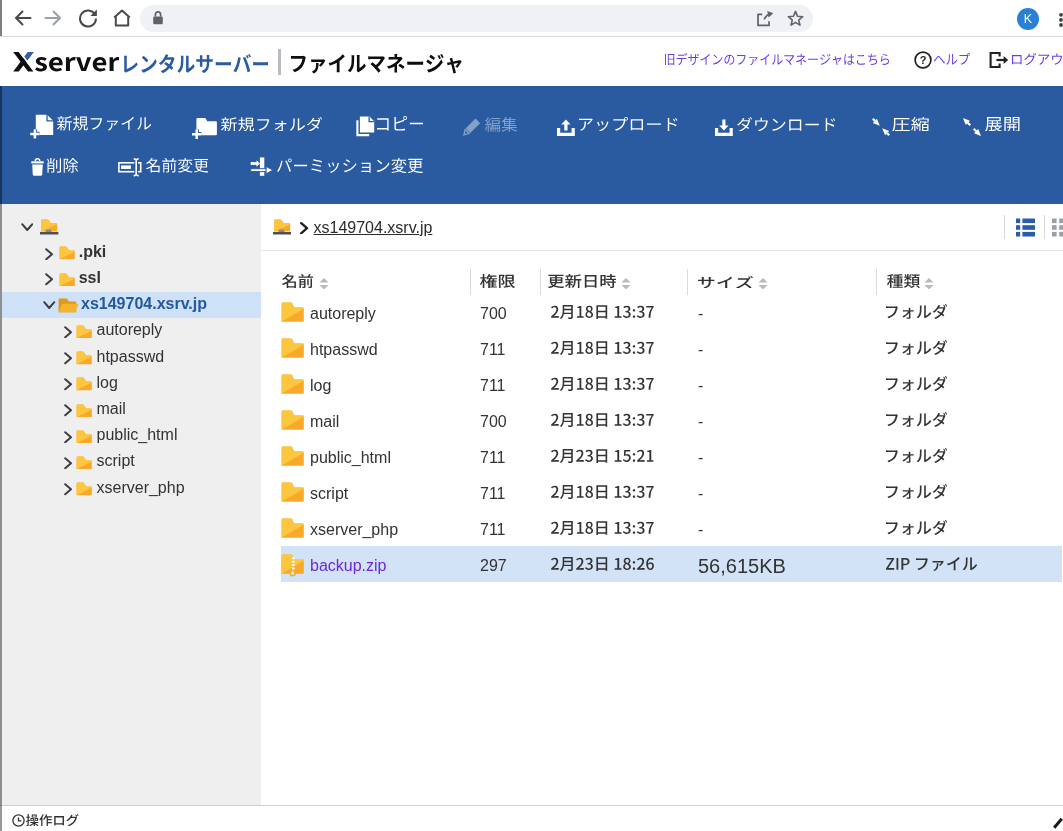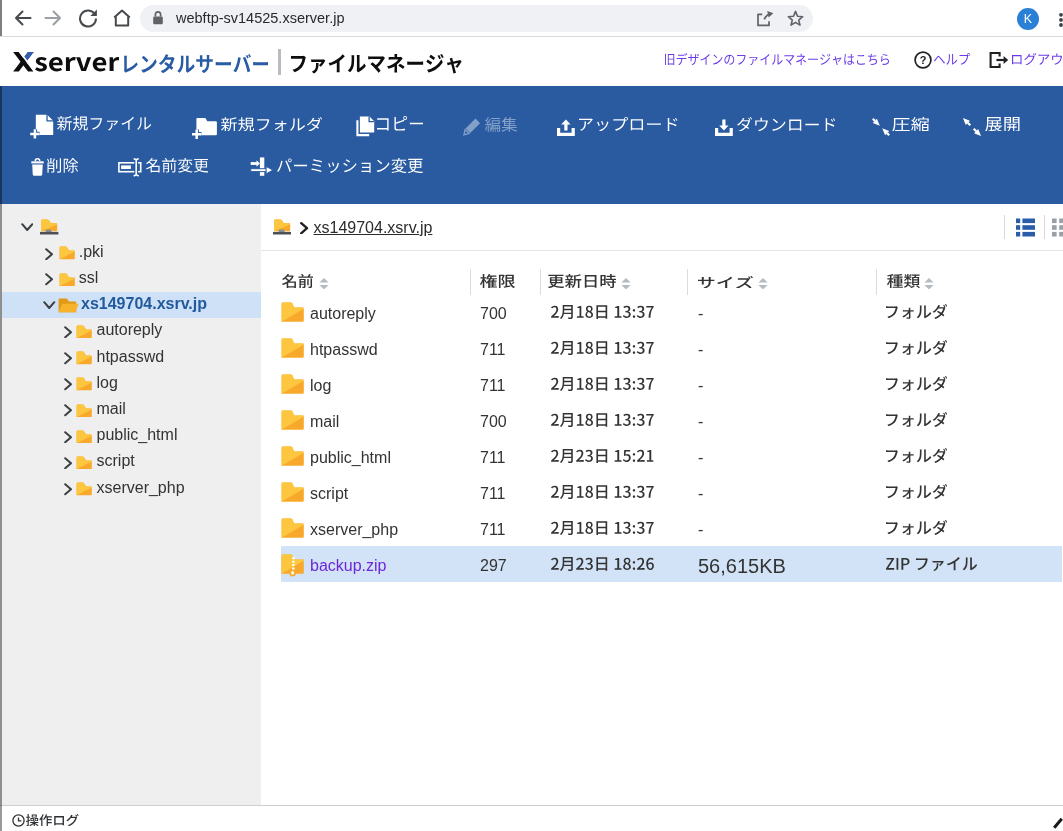--- a/index.html
+++ b/index.html
@@ -44,21 +44,20 @@
 <svg style="position:absolute;left:111px;top:8px;" width="22" height="20" viewBox="0 0 22 20">
       <g stroke="#474a4d" stroke-width="2" fill="none" stroke-linejoin="round">
         <path d="M3.2 9.4 L11 2.6 L18.8 9.4 M4.8 8.4 V17.6 H17.2 V8.4"></path>
       </g>
     </svg>
 <div style="position:absolute;left:140px;top:4.5px;width:673px;height:27px;background:#eff1f4;border-radius:13.5px"></div>
 <svg style="position:absolute;left:151px;top:10px;" width="14" height="16" viewBox="0 0 14 16">
       <rect x="2.2" y="6.6" width="9.6" height="7.6" rx="1.2" fill="#5f6368"></rect>
       <path d="M4.4 6.6 V4.6 Q4.4 1.8 7 1.8 Q9.6 1.8 9.6 4.6 V6.6" fill="none" stroke="#5f6368" stroke-width="1.7"></path>
     </svg>
-<div style="position:absolute;left:176px;top:4.5px;height:27px;line-height:27px;font-size:14.5px;color:#27292c">webftp-sv14525.xserver.jp</div>
 <svg style="position:absolute;left:756px;top:10px;" width="18" height="17" viewBox="0 0 18 17">
       <path d="M6.2 4.4 H2 V15.4 H13 V11.2" fill="none" stroke="#5f6368" stroke-width="1.7" stroke-linejoin="round"></path>
       <path d="M8.2 9.4 Q10.4 4.4 15.6 3.4" fill="none" stroke="#5f6368" stroke-width="1.7"></path>
       <path fill="#5f6368" d="M11.2 1 L17.3 3.2 L12.6 7.6 Z"></path>
     </svg>
 <svg style="position:absolute;left:787px;top:9.5px;" width="17" height="17" viewBox="0 0 17 17">
       <polygon points="8.5,1.4 10.5,6.2 15.7,6.7 11.7,10.1 13,15.1 8.5,12.4 4,15.1 5.3,10.1 1.3,6.7 6.5,6.2" fill="none" stroke="#5f6368" stroke-width="1.6" stroke-linejoin="round"></polygon>
     </svg>
 <div style="position:absolute;left:1017px;top:8px;width:22px;height:22px;border-radius:50%;background:#2a80d6;color:#fff;font-size:12.5px;text-align:center;line-height:22px">K</div>
 <svg style="position:absolute;left:1057.6px;top:11.5px;" width="6" height="16" viewBox="0 0 6 16">
@@ -219,29 +218,29 @@
       <path fill="#8a8f94" d="M6.4 10.6 L10.8 10.6 L12 13.6 L5.2 13.6 Z"></path>
       <rect x="0" y="12.9" width="18.4" height="2.6" fill="#4d5156"></rect>
     </svg>
 <svg style="position:absolute;left:44.5px;top:247.7px;" width="9" height="12.5" viewBox="0 0 9 12.5">
       <path d="M1.2 1.2 L7 6.2 L1.2 11.3" fill="none" stroke="#3c4043" stroke-width="2.0" stroke-linecap="round" stroke-linejoin="round"></path>
     </svg>
 <svg style="position:absolute;left:58.7px;top:246.3px;" width="16" height="13.5" viewBox="0 0 16 13.5">
       <path fill="#F8A92C" d="M0.6 13.2 L0.6 1.8 Q0.6 0.6 1.8 0.6 L6.4 0.6 Q7.6 0.6 8.2 1.4 L10 4.4 L14.8 4.4 Q15.8 4.4 15.8 5.4 L15.8 12.2 Q15.8 13.2 14.8 13.2 Z"></path>
       <path fill="#FCC63E" d="M0.6 13.2 L0.6 1.8 Q0.6 0.6 1.8 0.6 L6.4 0.6 Q7.6 0.6 8.2 1.4 L10 4.4 L14.8 4.4 Q15.8 4.4 15.8 5.4 L15.8 5.6 Z"></path>
     </svg>
-<div style="position:absolute;left:78.7px;top:238.8px;height:26px;line-height:26px;font-size:16px;font-weight:normal;color:#333">.pki</div>
+<div style="position:absolute;left:78.7px;top:238.8px;height:26px;line-height:26px;font-size:16px;font-weight:bold;color:#333">.pki</div>
 <svg style="position:absolute;left:44.5px;top:273.4px;" width="9" height="12.5" viewBox="0 0 9 12.5">
       <path d="M1.2 1.2 L7 6.2 L1.2 11.3" fill="none" stroke="#3c4043" stroke-width="2.0" stroke-linecap="round" stroke-linejoin="round"></path>
     </svg>
 <svg style="position:absolute;left:58.7px;top:272.5px;" width="16" height="13.5" viewBox="0 0 16 13.5">
       <path fill="#F8A92C" d="M0.6 13.2 L0.6 1.8 Q0.6 0.6 1.8 0.6 L6.4 0.6 Q7.6 0.6 8.2 1.4 L10 4.4 L14.8 4.4 Q15.8 4.4 15.8 5.4 L15.8 12.2 Q15.8 13.2 14.8 13.2 Z"></path>
       <path fill="#FCC63E" d="M0.6 13.2 L0.6 1.8 Q0.6 0.6 1.8 0.6 L6.4 0.6 Q7.6 0.6 8.2 1.4 L10 4.4 L14.8 4.4 Q15.8 4.4 15.8 5.4 L15.8 5.6 Z"></path>
     </svg>
-<div style="position:absolute;left:78.7px;top:265.0px;height:26px;line-height:26px;font-size:16px;font-weight:normal;color:#333">ssl</div>
+<div style="position:absolute;left:78.7px;top:265.0px;height:26px;line-height:26px;font-size:16px;font-weight:bold;color:#333">ssl</div>
 <svg style="position:absolute;left:43px;top:301px;" width="12.5" height="9" viewBox="0 0 12.5 9">
       <path d="M1.2 1.2 L6.2 7 L11.3 1.2" fill="none" stroke="#3c4043" stroke-width="2.0" stroke-linecap="round" stroke-linejoin="round"></path>
     </svg>
 <svg style="position:absolute;left:57.8px;top:297px;" width="21" height="16" viewBox="0 0 21 16">
       <path fill="#E09A15" d="M0.6 15.2 L0.6 2.6 Q0.6 1.5 1.8 1.5 L8.2 1.5 Q9.1 1.5 9.5 2.3 L10.8 4.6 L17.2 4.6 Q18.2 4.6 18.2 5.6 L18.2 15.2 Z"></path>
       <path fill="#F7B32B" d="M4.4 6.8 L20.6 6.8 L17.4 15.2 L0.6 15.2 Z"></path>
     </svg>
 <div style="position:absolute;left:81px;top:291.2px;height:26px;line-height:26px;font-size:16px;font-weight:bold;color:#235a9e">xs149704.xsrv.jp</div>
 <svg style="position:absolute;left:63.5px;top:325.8px;" width="9" height="12.5" viewBox="0 0 9 12.5">
       <path d="M1.2 1.2 L7 6.2 L1.2 11.3" fill="none" stroke="#3c4043" stroke-width="2.0" stroke-linecap="round" stroke-linejoin="round"></path>

